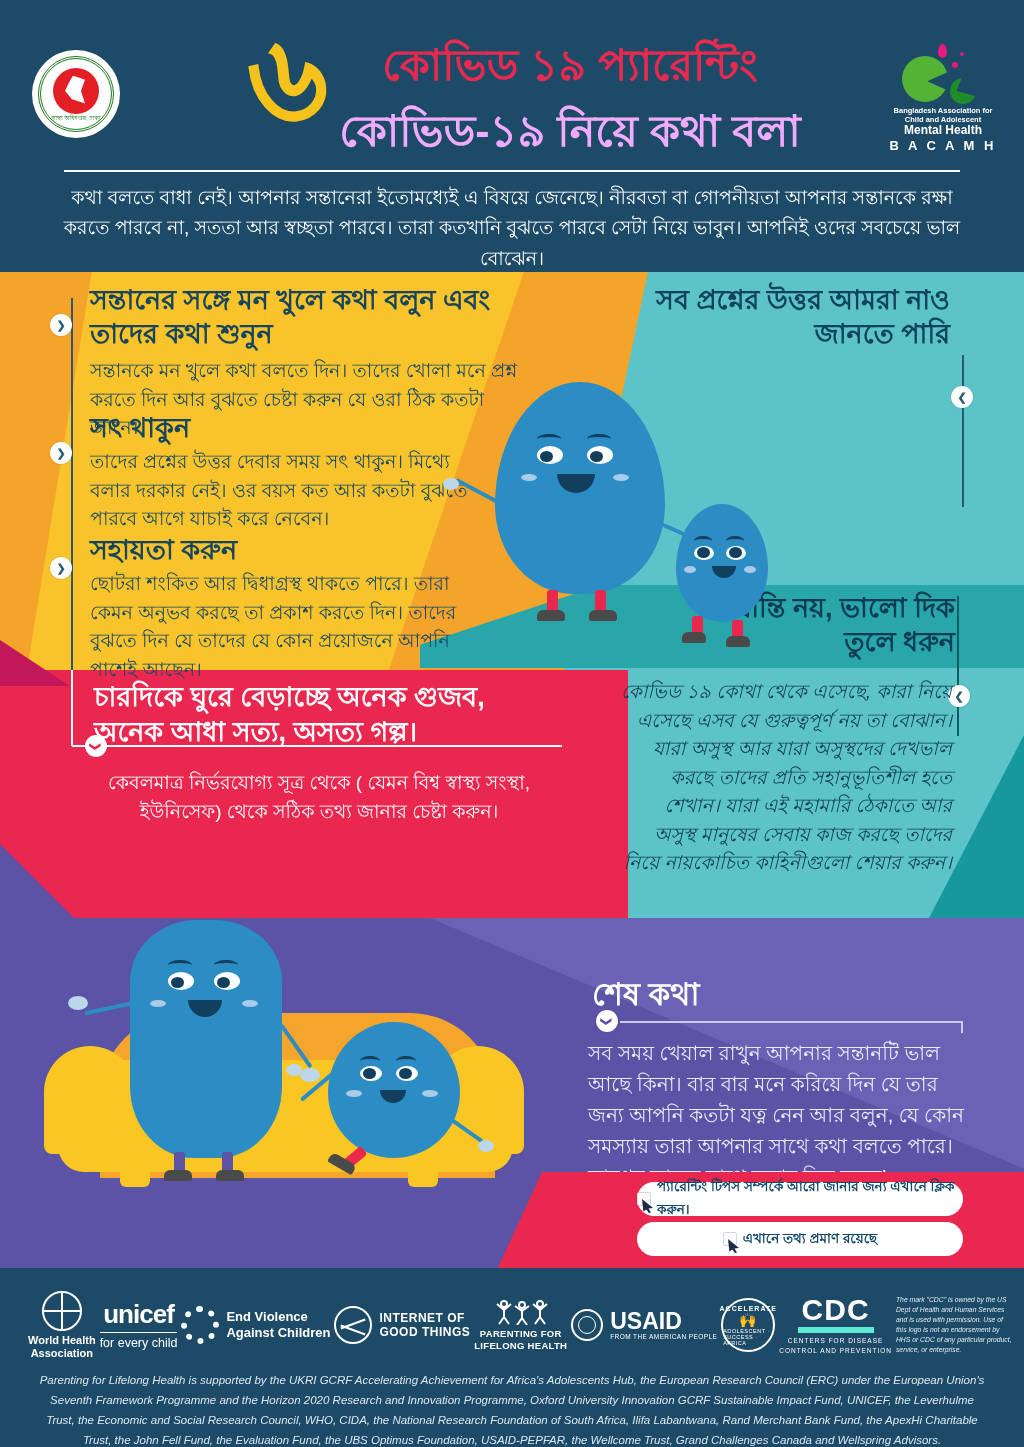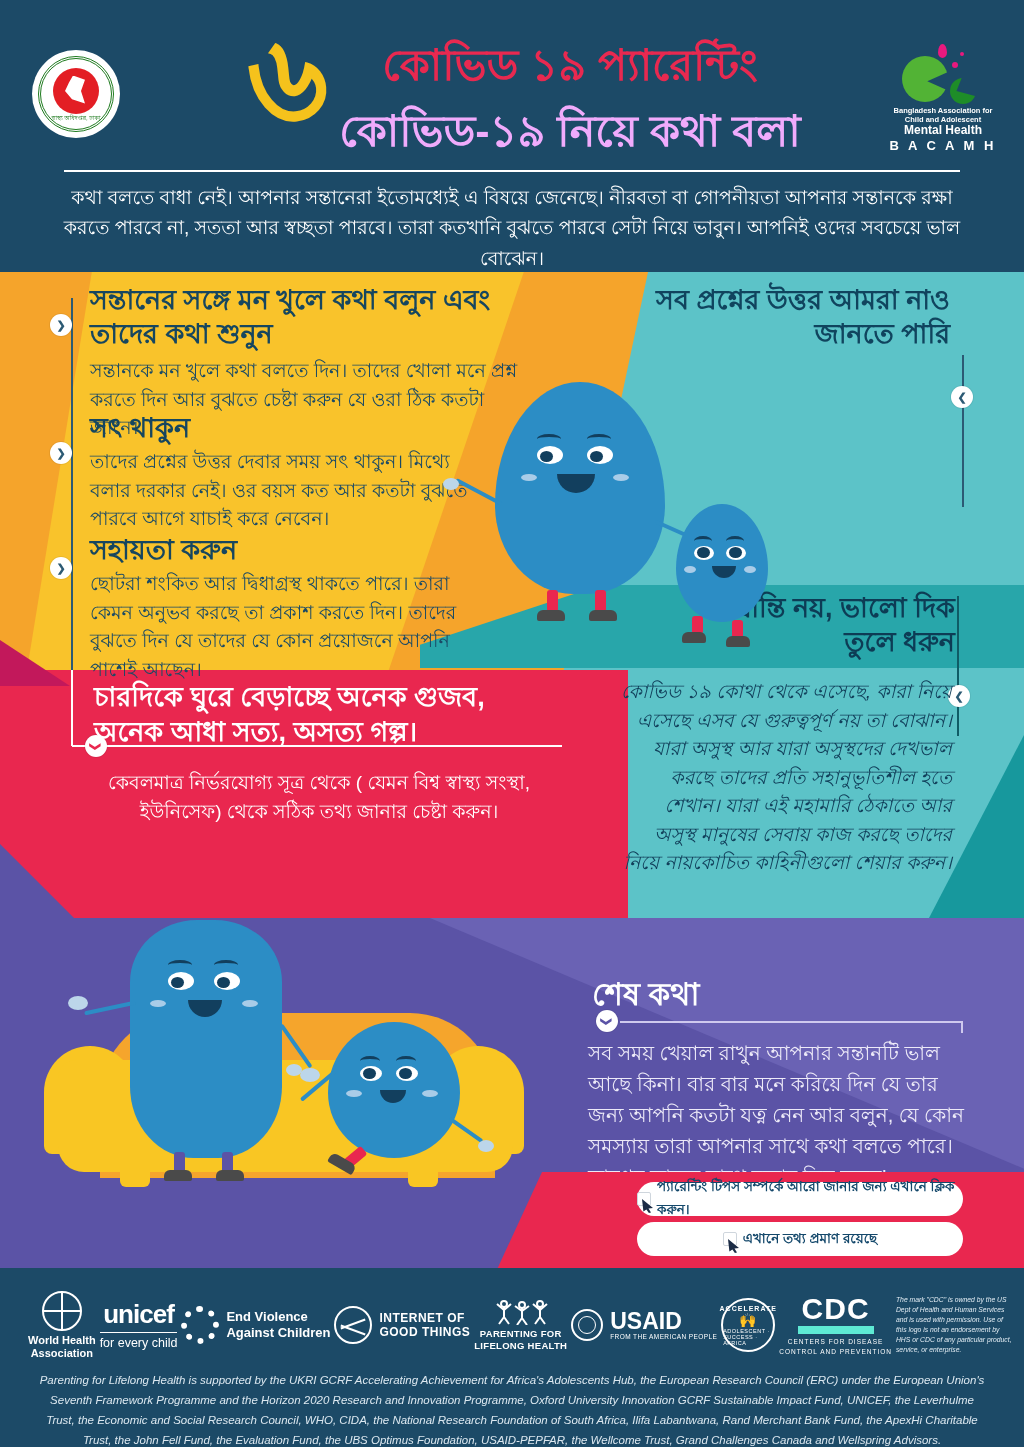--- a/index.html
+++ b/index.html
@@ -106,21 +106,21 @@
   .plh-box{display:flex;flex-direction:column;align-items:center;}
   .plh-txt{font-size:9.5px;font-weight:bold;line-height:1.25;letter-spacing:.3px;}
   .usaid-seal{width:32px;height:32px;border:2px solid #fff;border-radius:50%;position:relative;display:flex;align-items:center;justify-content:center;}
   .usaid-seal i{width:18px;height:18px;border:1.5px solid #fff;border-radius:50%;display:block;}
   .usaid-word{font-size:23px;font-weight:bold;line-height:1;}
   .usaid-sub{font-size:6.5px;letter-spacing:.4px;}
   .acc-circ{width:54px;height:54px;border:2px solid #fff;border-radius:50%;display:flex;flex-direction:column;align-items:center;justify-content:center;gap:1px;}
   .acc-top{font-size:7px;font-weight:bold;letter-spacing:1px;}
   .acc-fig{font-size:14px;line-height:1;}
   .acc-bot{font-size:5.5px;letter-spacing:.5px;}
-  .cdc-word{font-size:30px;font-weight:bold;line-height:1;letter-spacing:1px;border-bottom:8px solid #5eead4;padding:0 4px 2px;}
+  .cdc-word{font-size:30px;font-weight:bold;line-height:1;letter-spacing:1px;border-bottom:6px solid #5eead4;padding:0 4px 2px;}
   .cdc-sub{font-size:6.5px;letter-spacing:1px;line-height:1.4;}
   .cdc-disc{width:118px;font-size:6.8px;font-style:italic;line-height:1.45;text-align:left;color:#E3EDF4;}
   .fineprint{position:absolute;left:38px;right:38px;top:102px;font-size:11.5px;font-style:italic;color:#DCE8F0;text-align:center;line-height:1.75;}
 </style>
 </head>
 <body>
 
 <div class="page">
 
   <header class="hdr">

